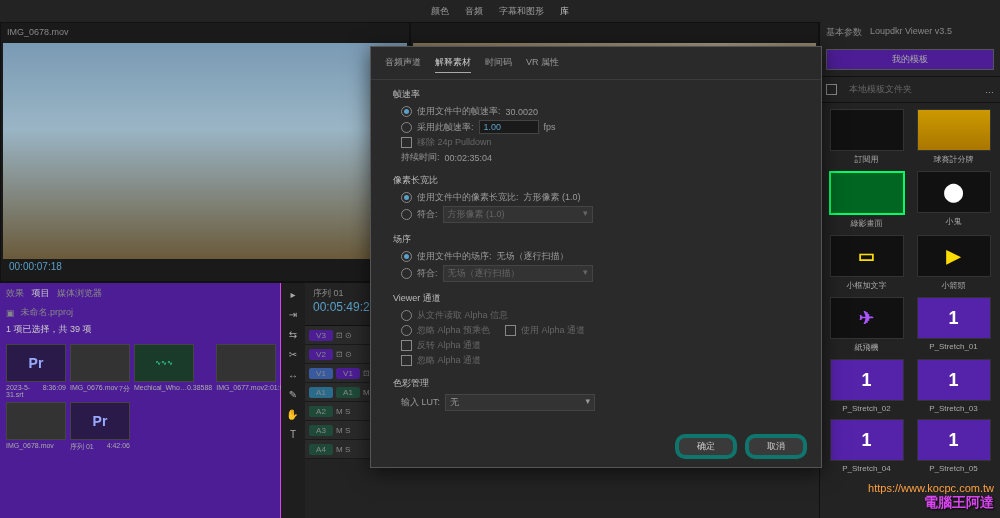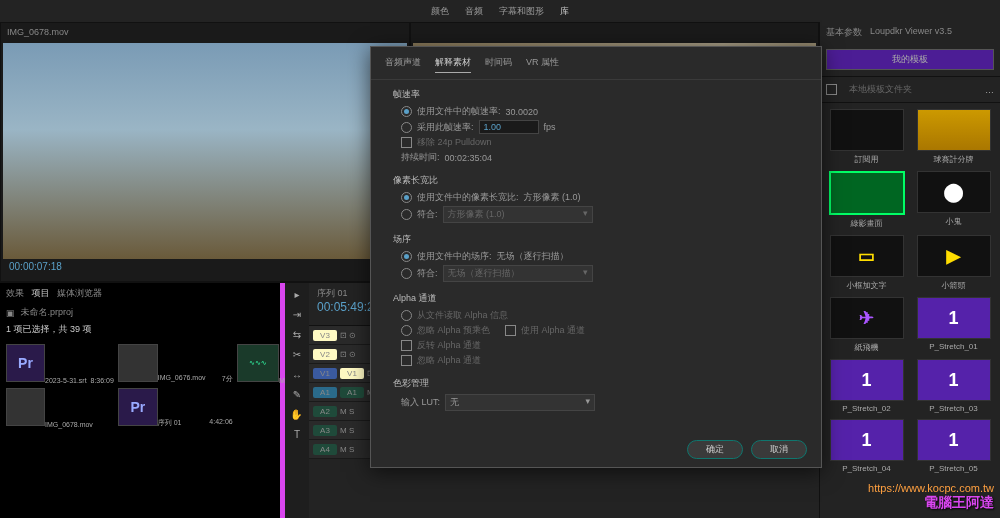--- a/index.html
+++ b/index.html
@@ -7,39 +7,39 @@
   .topbar span{cursor:pointer}
   .main{display:flex;height:calc(100% - 22px)}
   .left{flex:1;display:flex;flex-direction:column}
   .right{width:180px;background:#232323;border-left:1px solid #111;display:flex;flex-direction:column}
   .mon{display:flex;height:260px}
   .mon-l,.mon-r{flex:1;background:#1a1a1a;border:1px solid #111;display:flex;flex-direction:column}
   .mon-hdr{height:18px;padding:0 6px;display:flex;align-items:center;color:#888;font-size:9px}
   .mon-vid{flex:1;background:#2a2a2a;margin:2px;position:relative;overflow:hidden;display:flex;align-items:center;justify-content:center}
   .mon-tc{height:20px;display:flex;align-items:flex-start;justify-content:space-between;padding:0 8px;color:#5aa0c8;font-size:10px}
   .lower{flex:1;display:flex;border-top:1px solid #111}
-  .proj{width:280px;background:#000000;border-right:5px solid #d946ef;display:flex;flex-direction:column}
+  .proj{width:280px;background:#4c1d95;border-right:1px solid #d946ef;display:flex;flex-direction:column}
   .proj-hdr{padding:4px 6px;color:#888}
   .brd{padding:2px 6px;color:#888;display:flex;align-items:center;gap:6px}
   .sel{color:#ccc}
   .bins{flex:1;display:grid;grid-template-columns:repeat(4,1fr);gap:4px;padding:6px;align-content:start}
-  .bin{display:flex;flex-direction:row;align-items:flex-end;font-size:7px;color:#aaa}
+  .bin{display:flex;flex-direction:column;align-items:flex-start;font-size:7px;color:#aaa}
   .thumb{width:58px;height:36px;background:#333;border:1px solid #444;margin-bottom:2px}
   .thumb.audio{background:#1a3a2a;display:flex;align-items:center;justify-content:center;color:#3fa}
   .thumb.pr{background:#2a1a4a;display:flex;align-items:center;justify-content:center;color:#9af;font-weight:bold;font-size:14px}
   .binfo{display:flex;justify-content:space-between;width:100%;font-size:7px}
   .tools{width:24px;background:#1e1e1e;display:flex;flex-direction:column;align-items:center;padding:4px 0;gap:6px}
   .tool{width:16px;height:14px;color:#aaa;font-size:10px;display:flex;align-items:center;justify-content:center;cursor:pointer}
   .tl{flex:1;background:#232323;display:flex;flex-direction:column}
   .tl-hdr{height:34px;padding:4px 8px;border-bottom:1px solid #111}
   .tl-tc{color:#5aa0c8;font-size:12px}
   .tracks{flex:1;position:relative}
   .track{height:18px;border-bottom:1px solid #1a1a1a;display:flex}
   .trk-hdr{width:80px;background:#2a2a2a;border-right:1px solid #111;display:flex;align-items:center;font-size:8px;color:#888;padding:0 4px;gap:3px}
-  .trk-lbl{background:#fef9c3;padding:1px 4px;border-radius:2px;min-width:16px;text-align:center}
+  .trk-lbl{background:#4c1d95;padding:1px 4px;border-radius:2px;min-width:16px;text-align:center}
   .trk-lbl.a{background:#1f4a3a}
   .trk-body{flex:1;background:#262626;position:relative}
   .clip{position:absolute;height:14px;top:2px;border-radius:2px}
   .clip.v{background:#4a6ea0}
   .clip.a{background:#3a7a5a}
   .rp{padding:6px;border-bottom:1px solid #111}
   .rp-tabs{display:flex;gap:8px;font-size:9px;color:#888;padding:4px 6px}
   .rp-tabs span{cursor:pointer}
   .mog{flex:1;display:grid;grid-template-columns:1fr 1fr;gap:6px;padding:6px;align-content:start;overflow:auto}
   .mitem{display:flex;flex-direction:column;align-items:center;font-size:8px;color:#aaa}
@@ -53,21 +53,21 @@
   .sect{margin-bottom:10px}
   .sect-t{color:#bbb;margin-bottom:4px}
   .row{display:flex;align-items:center;gap:5px;margin:2px 0;padding-left:8px}
   .radio{width:9px;height:9px;border-radius:50%;border:1px solid #888;display:inline-flex;align-items:center;justify-content:center}
   .radio.on::after{content:"";width:5px;height:5px;border-radius:50%;background:#5aa0c8}
   .chk{width:9px;height:9px;border:1px solid #888}
   .inp{background:#1a1a1a;border:1px solid #444;padding:1px 4px;color:#5aa0c8;min-width:50px}
   .dim{color:#666}
   .dd{background:#333;border:1px solid #444;padding:1px 4px;min-width:140px;display:flex;justify-content:space-between}
   .dlg-btns{padding:8px 14px;display:flex;justify-content:flex-end;gap:8px}
-  .btn{background:#3a3a3a;border:1px solid #0f766e;padding:2px 18px;border-radius:10px;font-size:9px;color:#ccc;cursor:pointer}
+  .btn{background:#3a3a3a;border:4px solid #0f766e;padding:2px 18px;border-radius:10px;font-size:9px;color:#ccc;cursor:pointer}
   .wmk{position:absolute;right:6px;bottom:6px;color:#d946ef;font-size:14px;font-weight:bold;text-shadow:1px 1px 2px #000;z-index:20}
   .wmk2{position:absolute;right:6px;bottom:24px;color:#ffa040;font-size:11px;z-index:20}
   .img-l{width:100%;height:100%;background:linear-gradient(180deg,#7a9bb5 0%,#9ab5c5 40%,#6a5a3a 100%);position:relative}
   .img-r{width:100%;height:100%;background:linear-gradient(135deg,#8a7a5a 0%,#aaa088 50%,#6a5a3a 100%);position:relative}
 </style>
 </head>
 <body>
 
 <div class="topbar">
   <span>颜色</span>
@@ -359,21 +359,21 @@
       <div class="row">
           <span class="radio"></span>
           <span>符合:</span>
           <span class="dd dim">
             <span>无场（逐行扫描）</span>
             <span>▾</span>
           </span>
         </div>
     </div>
     <div class="sect">
-      <div class="sect-t">Alpha 通道</div>
+      <div class="sect-t">Viewer 通道</div>
       <div class="row dim">
           <span class="radio"></span>
           <span>从文件读取 Alpha 信息</span>
         </div>
       <div class="row dim"><span class="radio"></span><span>忽略 Alpha 预乘色</span>&nbsp;&nbsp;<span class="chk"></span><span>使用 Alpha 通道</span></div>
       <div class="row dim">
           <span class="chk"></span>
           <span>反转 Alpha 通道</span>
         </div>
       <div class="row dim">

